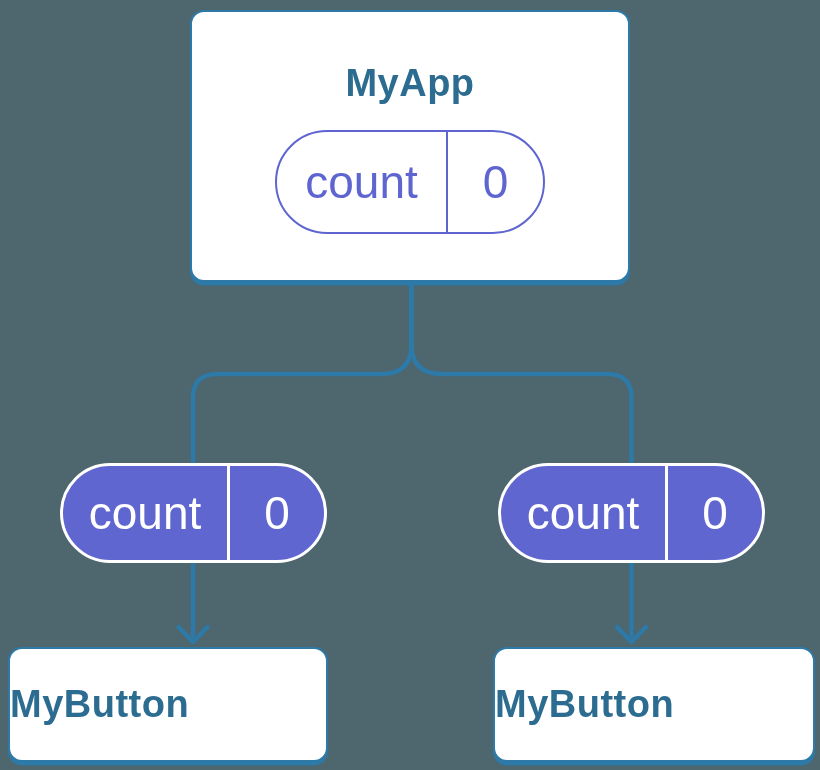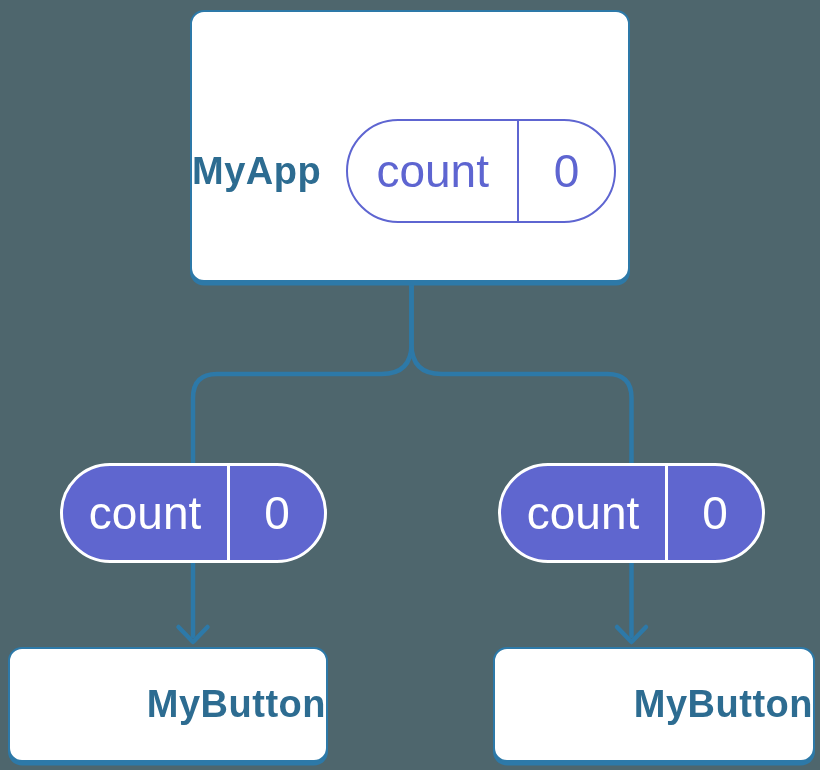--- a/index.html
+++ b/index.html
@@ -19,29 +19,29 @@
   svg.connector{position:absolute;left:0;top:0;width:820px;height:770px;}
   svg.connector path{fill:none;stroke:var(--line);stroke-width:4.5;stroke-linecap:round;stroke-linejoin:round;}
 
   .card{
     position:absolute;background:var(--white);
     border:2.5px solid var(--line);border-radius:14px;
     box-shadow:0 3.5px 0 0 var(--line);
   }
   .card-root{
     left:190px;top:10px;width:440px;height:272px;
-    display:flex;flex-direction:row;align-items:center;
+    display:flex;flex-direction:column;align-items:center;
     padding-top:50px;gap:25px;
   }
   .card-title{
     font-size:38px;font-weight:700;color:var(--card-text);letter-spacing:.5px;
   }
   .card-child{
     top:647px;width:320px;height:115px;
-    display:flex;align-items:center;justify-content:flex-end;
+    display:flex;align-items:center;justify-content:flex-start;
   }
   .card-child.left{left:8px;}
   .card-child.right{left:493px;width:322px;}
 
   .pill{display:flex;align-items:stretch;}
   .pill .pill-label,.pill .pill-value{
     display:flex;align-items:center;justify-content:center;
     font-size:46px;
   }
   .pill-outline{

